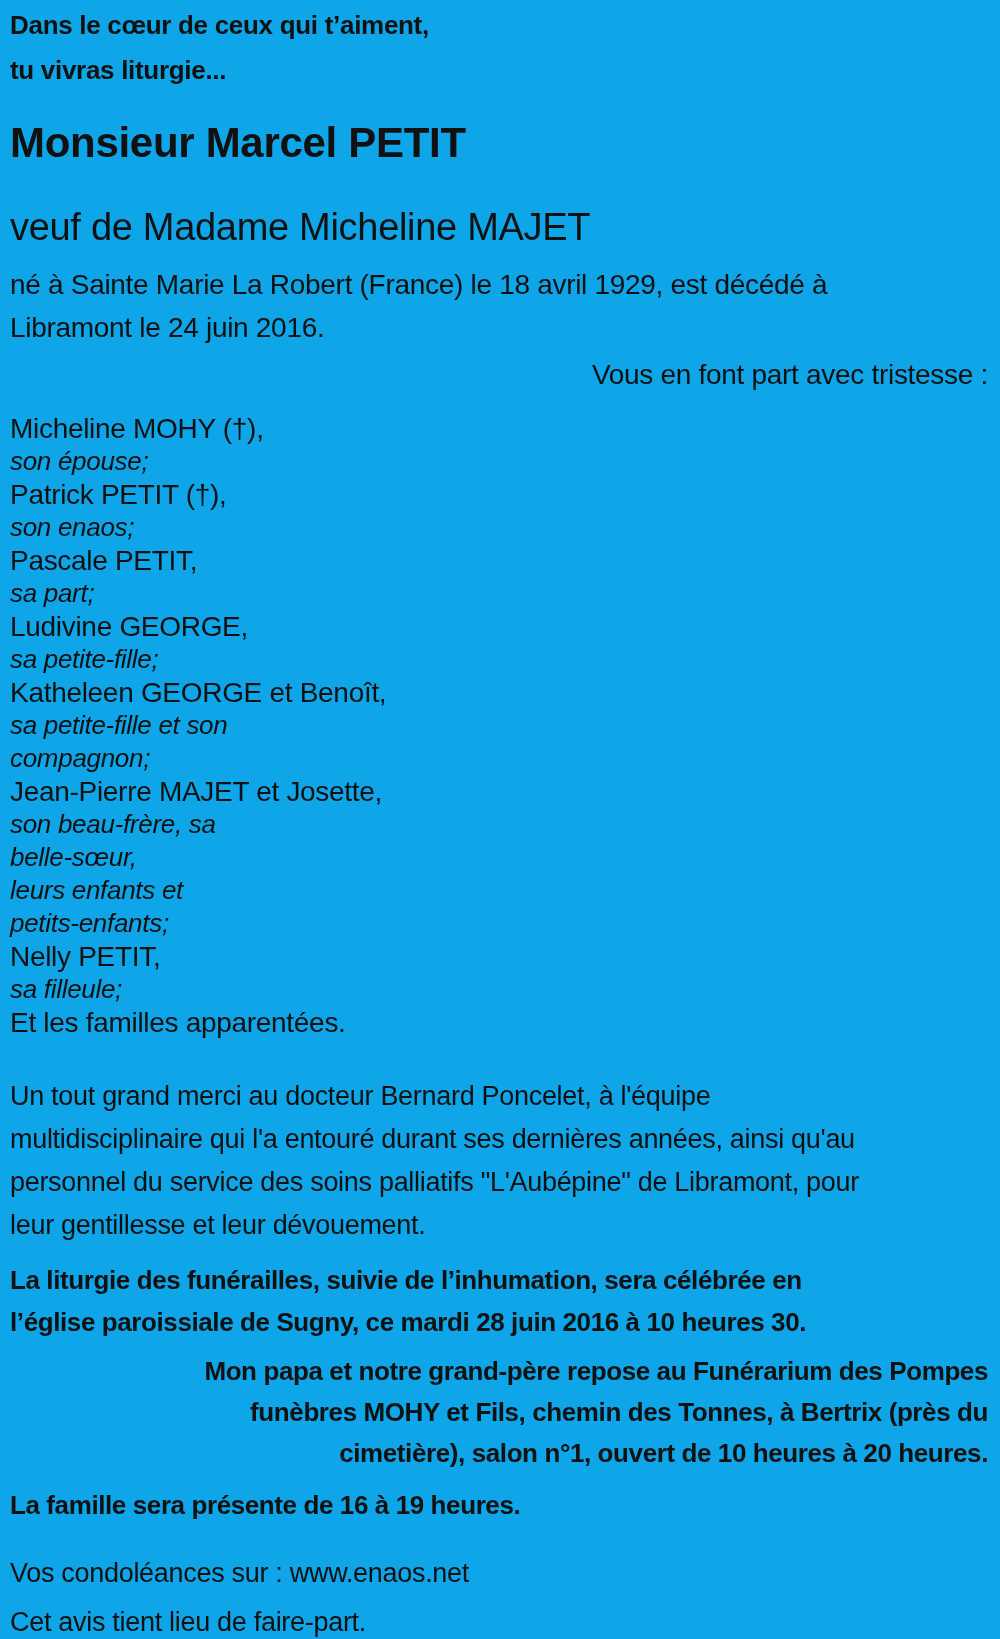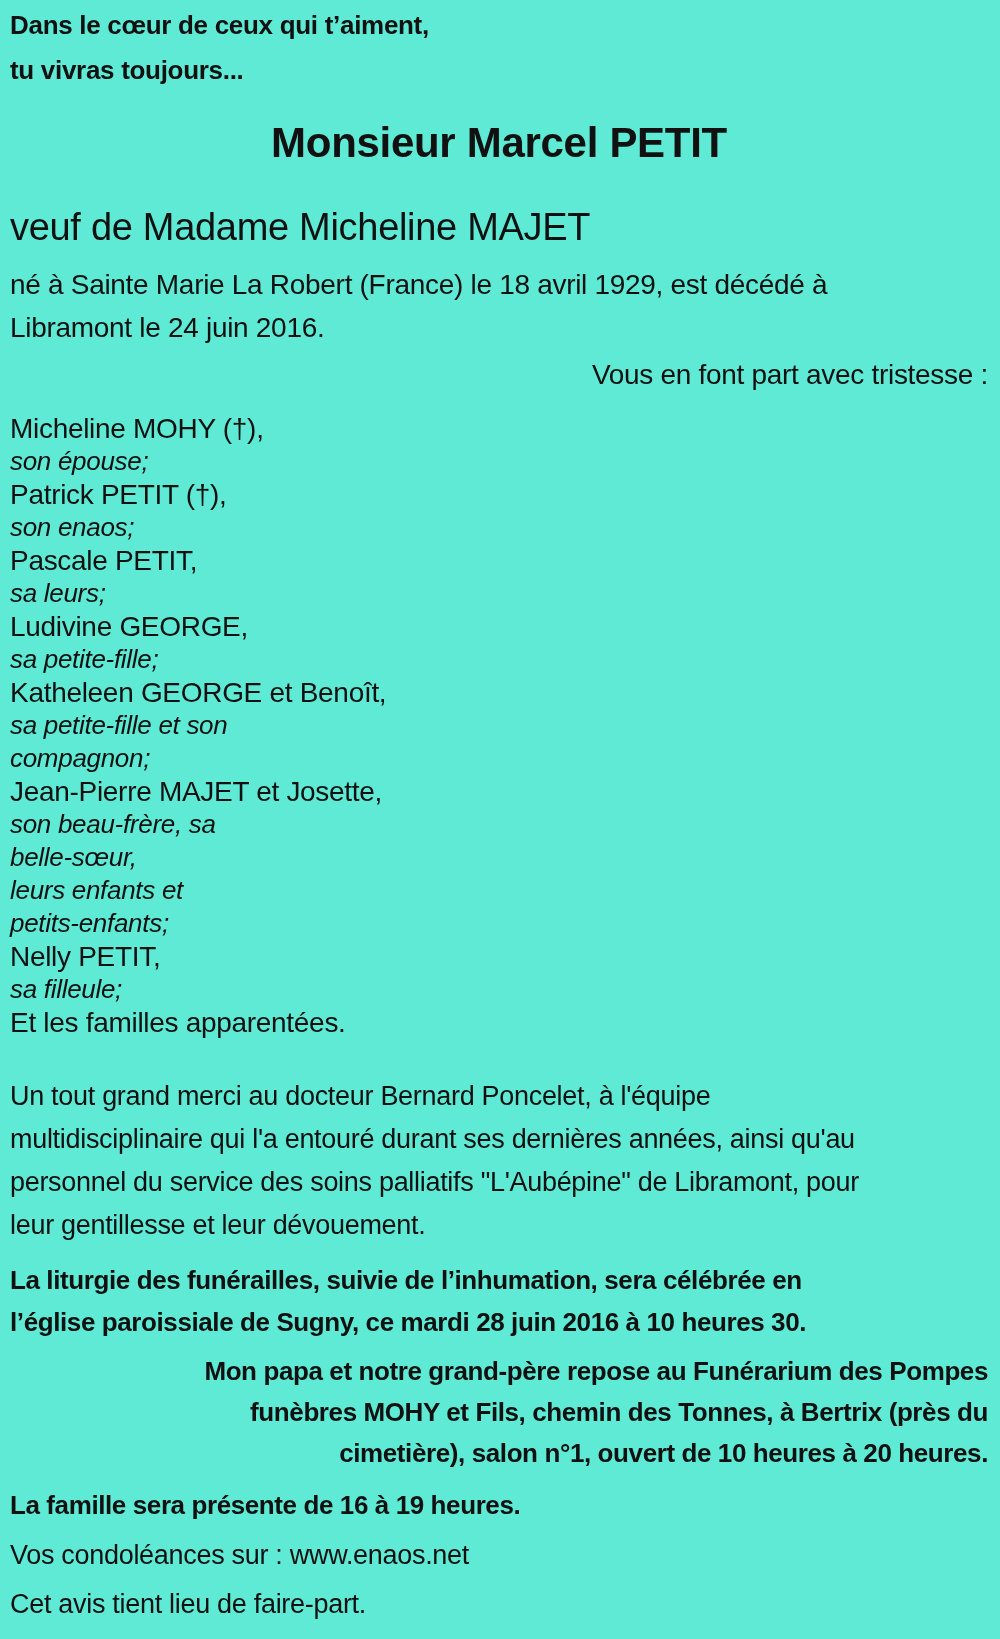--- a/index.html
+++ b/index.html
@@ -6,41 +6,40 @@
     margin: 0;
     padding: 0;
     background: #ffffff;
   }
   .page {
     position: relative;
     width: 1000px;
     height: 1639px;
     box-sizing: border-box;
     padding: 10px 12px 0 10px;
-    background: #5eead4;
+    background: #0ea5e9;
     color: #111111;
     font-family: "Liberation Sans", sans-serif;
     letter-spacing: -0.3px;
     overflow: hidden;
   }
   .pre { white-space: pre-line; }
 
   .epigraph-line {
     font-size: 26px;
     font-weight: bold;
     line-height: 31px;
   }
   .epigraph-line + .epigraph-line { margin-top: 14px; }
 
   .deceased-name {
     font-size: 42px;
     font-weight: bold;
     line-height: 50px;
     margin: 32px 0 0 0;
-    text-align: center;
   }
 
   .marital-status {
     font-size: 38px;
     line-height: 34px;
     margin-top: 42px;
   }
 
   .life-dates {
     font-size: 28px;
@@ -80,35 +79,35 @@
     letter-spacing: -0.4px;
     line-height: 42px;
   }
   .liturgy-paragraph { margin-top: 12px; }
   .repose-paragraph  { margin-top: 8px; line-height: 41px; text-align: right; }
   .family-presence   { margin-top: 16px; line-height: 31px; }
 
   .condolences-line {
     font-size: 27px;
     line-height: 33px;
-    margin-top: 18px;
+    margin-top: 36px;
   }
   .notice-line {
     font-size: 27px;
     line-height: 33px;
     margin-top: 16px;
   }
 </style>
 </head>
 <body>
 
 <div class="page">
 
   <div class="epigraph-line">Dans le cœur de ceux qui t’aiment,</div>
-  <div class="epigraph-line">tu vivras toujours...</div>
+  <div class="epigraph-line">tu vivras liturgie...</div>
 
   <h1 class="deceased-name">Monsieur Marcel PETIT</h1>
 
   <div class="marital-status">veuf de Madame Micheline MAJET</div>
 
   <div class="life-dates pre">né à Sainte Marie La Robert (France) le 18 avril 1929, est décédé à
 Libramont le 24 juin 2016.</div>
 
   <div class="announcement">Vous en font part avec tristesse :</div>
 
@@ -119,21 +118,21 @@
       <div class="family-relation pre">son épouse;</div>
     </div>
 
     <div class="family-entry">
       <div class="family-member-name">Patrick PETIT (†),</div>
       <div class="family-relation pre">son enaos;</div>
     </div>
 
     <div class="family-entry">
       <div class="family-member-name">Pascale PETIT,</div>
-      <div class="family-relation pre">sa leurs;</div>
+      <div class="family-relation pre">sa part;</div>
     </div>
 
     <div class="family-entry">
       <div class="family-member-name">Ludivine GEORGE,</div>
       <div class="family-relation pre">sa petite-fille;</div>
     </div>
 
     <div class="family-entry">
       <div class="family-member-name">Katheleen GEORGE et Benoît,</div>
       <div class="family-relation pre">sa petite-fille et son

